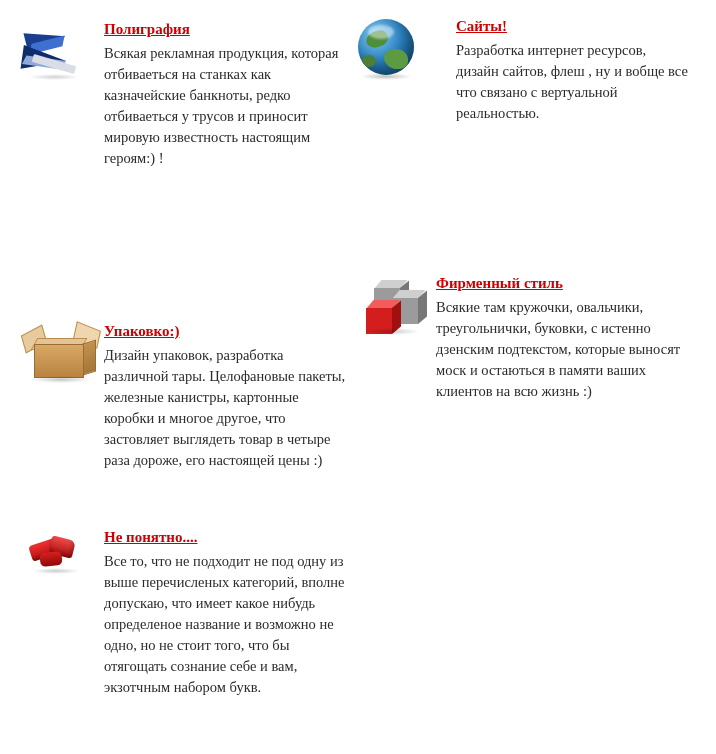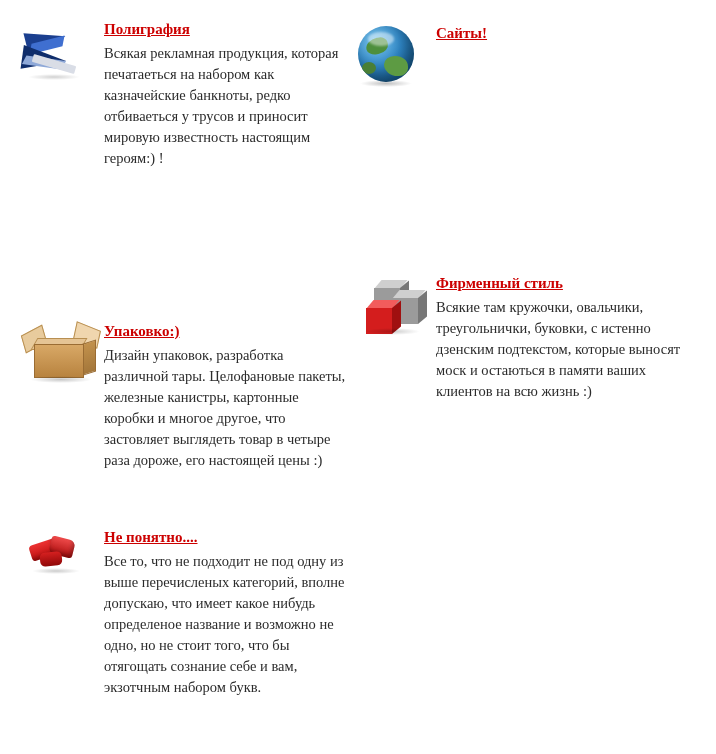--- a/index.html
+++ b/index.html
@@ -59,21 +59,21 @@
   .card-text {
     font-family: "Liberation Serif", serif;
     font-size: 14.5px;
     line-height: 21px;
     color: #2b2b2b;
     margin: 0;
   }
 
   
   #card-print     { left: 20px;  top: 18px;  width: 330px; }
-  #card-sites     { left: 352px; top: 22px;  width: 340px; }
+  #card-sites     { left: 352px; top: 15px;  width: 340px; gap: 20px; }
   #card-package   { left: 20px;  top: 272px; width: 330px; margin-top: 48px; }
   #card-brand     { left: 352px; top: 272px; width: 340px; }
   #card-unclear   { left: 20px;  top: 526px; width: 330px; }
 
   
 
   
   .icon-print { position: relative; width: 80px; height: 70px; }
   .icon-print .plane {
     position: absolute;
@@ -285,38 +285,39 @@
         <div class="plane p1"></div>
         <div class="p1b"></div>
         <div class="plane p2"></div>
         <div class="p2b"></div>
         <div class="p3"></div>
         <div class="shadow"></div>
       </div>
     </div>
     <div class="card-body">
       <a class="card-title">Полиграфия</a>
-      <p class="card-text">Всякая рекламная продукция, которая печатаеться на набором как казначейские банкноты, редко отбиваеться у трусов и приносит мировую известность настоящим героям:) !</p>
+      <p class="card-text">Всякая рекламная продукция, которая отбиваеться на станках как казначейские банкноты, редко отбиваеться у трусов и приносит мировую известность настоящим героям:) !</p>
     </div>
   </div>
 
   <div class="card" id="card-sites">
     <div class="card-icon">
       <div class="icon-globe">
         <div class="ball">
           <div class="land1"></div>
           <div class="land2"></div>
           <div class="land3"></div>
           <div class="gloss"></div>
         </div>
         <div class="shadow"></div>
       </div>
     </div>
     <div class="card-body">
       <a class="card-title">Сайты!</a>
+      <p class="card-text">Разработка интернет ресурсов, дизайн сайтов, флеш , ну и вобще все что связано с вертуальной реальностью.</p>
     </div>
   </div>
 
   <div class="card" id="card-package">
     <div class="card-icon">
       <div class="icon-box">
         <div class="flapL"></div>
         <div class="flapR"></div>
         <div class="top"></div>
         <div class="side"></div>

